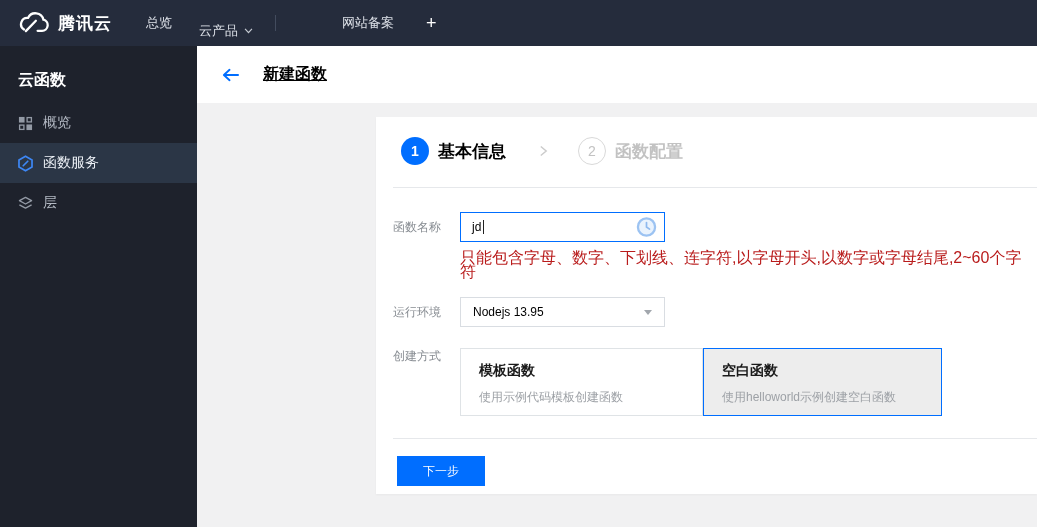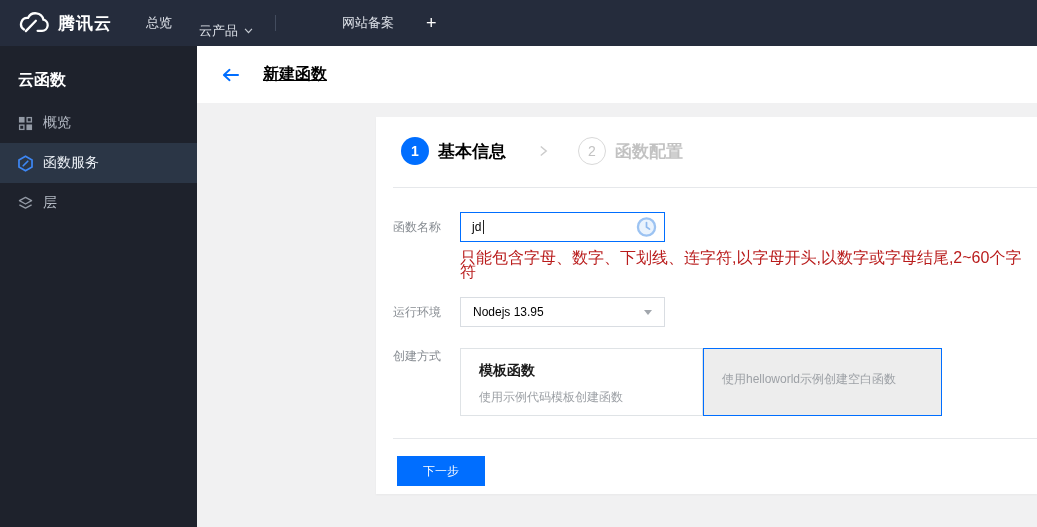--- a/index.html
+++ b/index.html
@@ -234,20 +234,21 @@
       </div>
 
       <div class="form-row row-method">
         <span class="form-label">创建方式</span>
         <div class="method-cards">
           <div class="method-card">
             <div class="method-title">模板函数</div>
             <div class="method-desc">使用示例代码模板创建函数</div>
           </div>
           <div class="method-card selected">
+            <div class="method-title">空白函数</div>
             <div class="method-desc">使用helloworld示例创建空白函数</div>
           </div>
         </div>
       </div>
     </div>
 
     <div class="divider bottom"></div>
 
     <button class="next-btn">下一步</button>
   </div>

